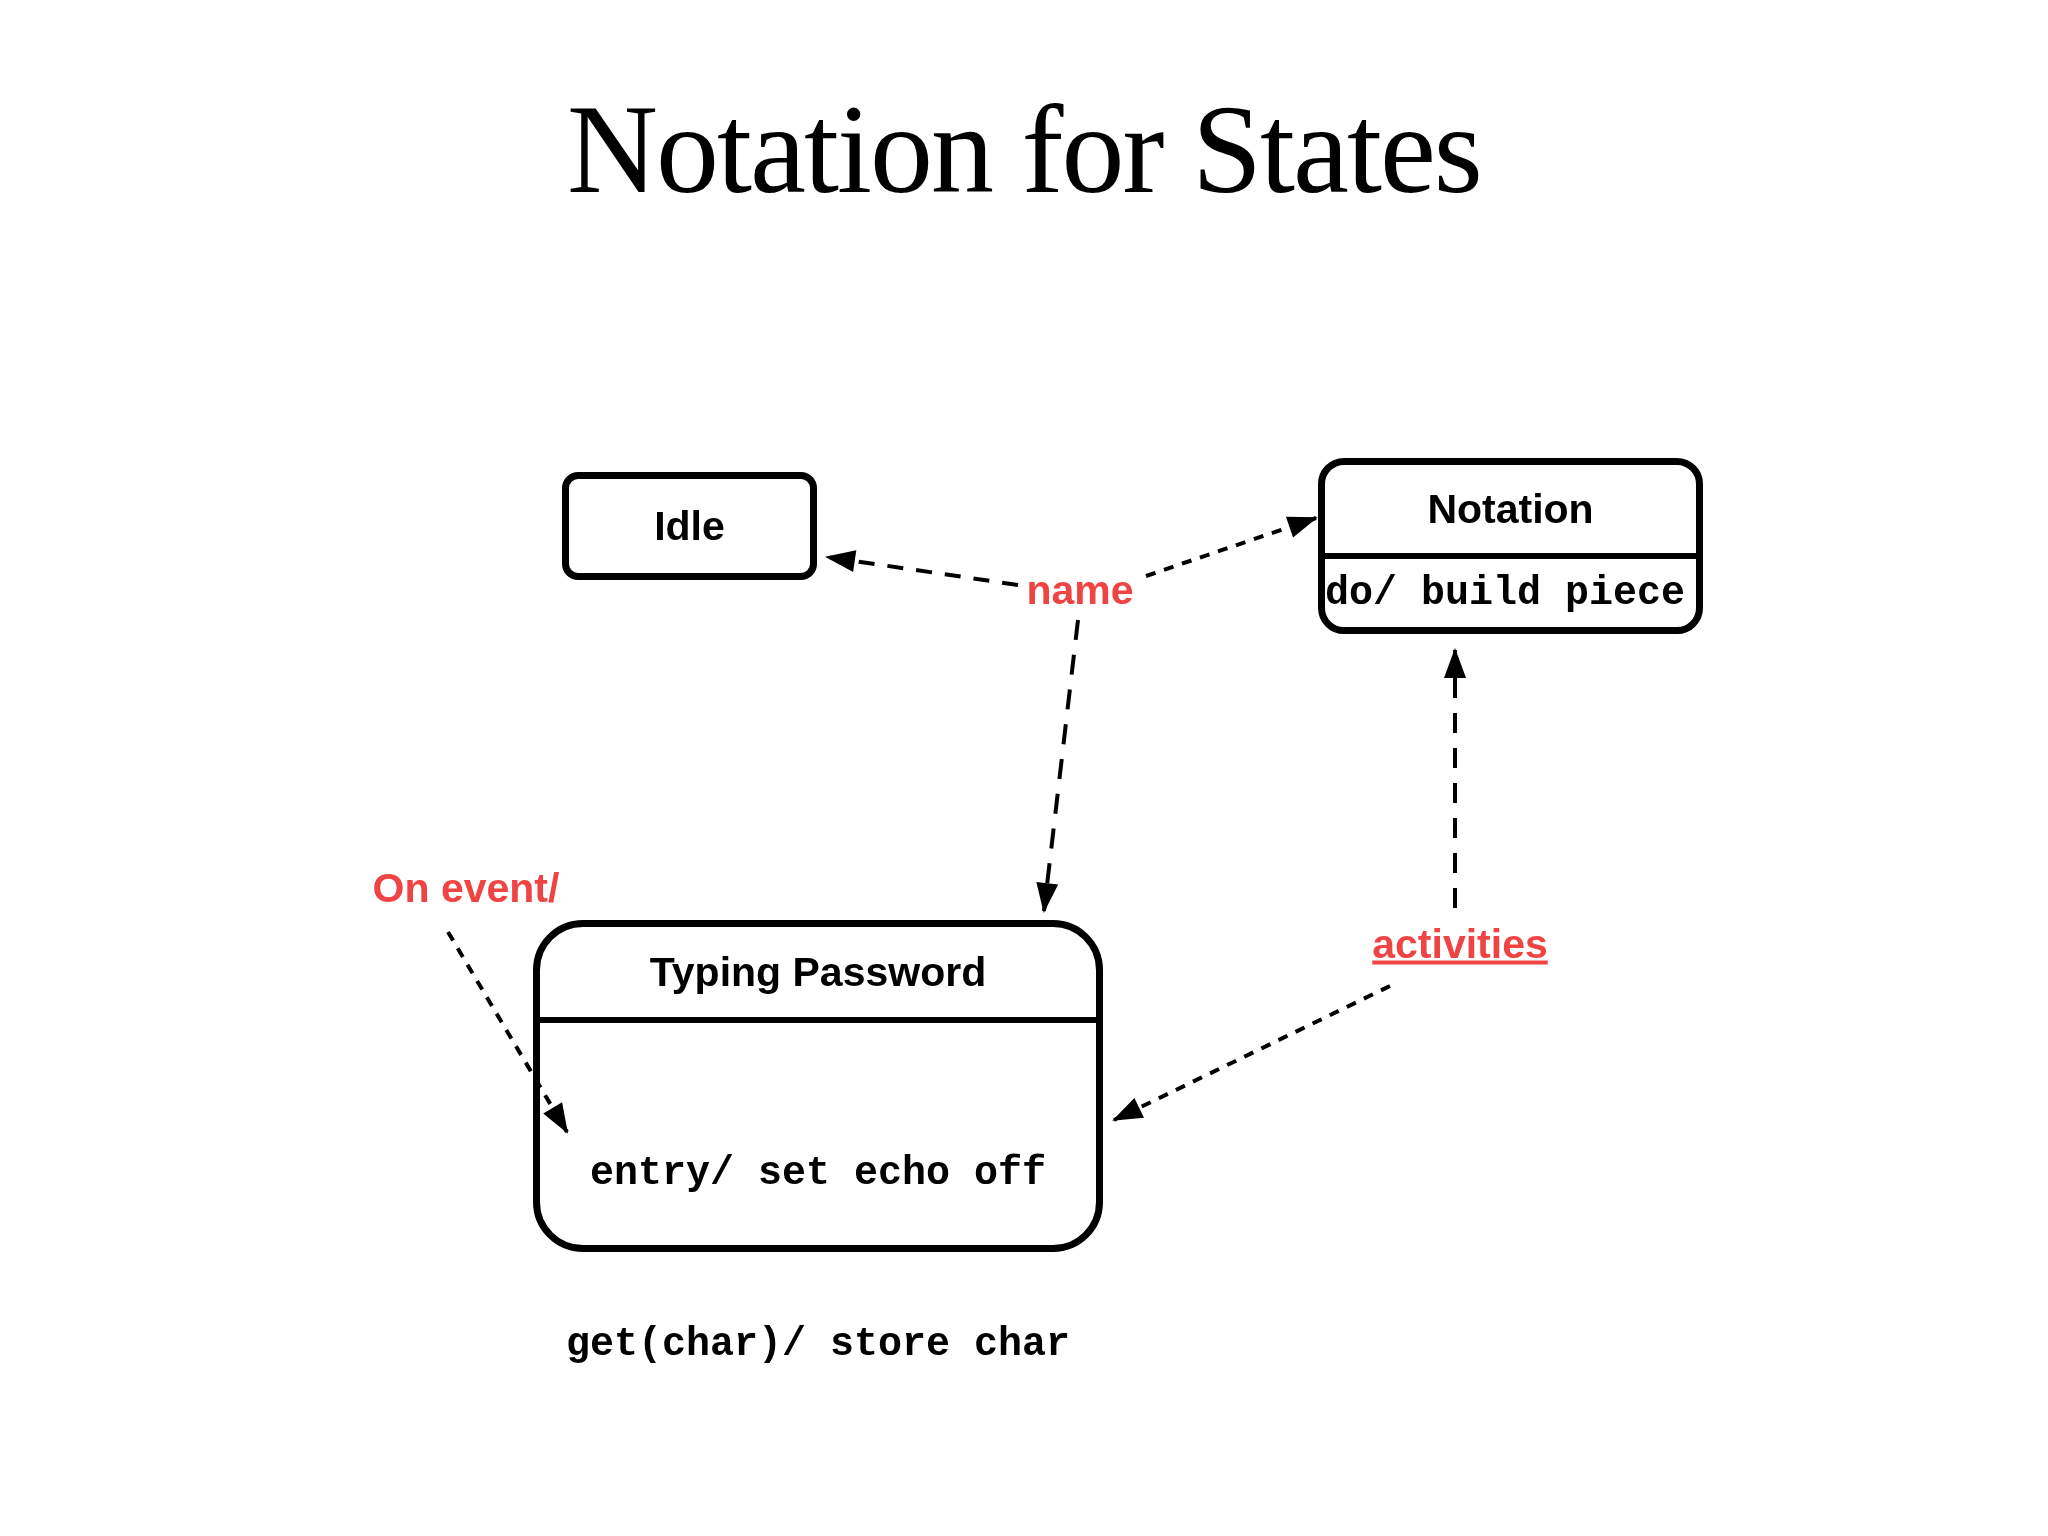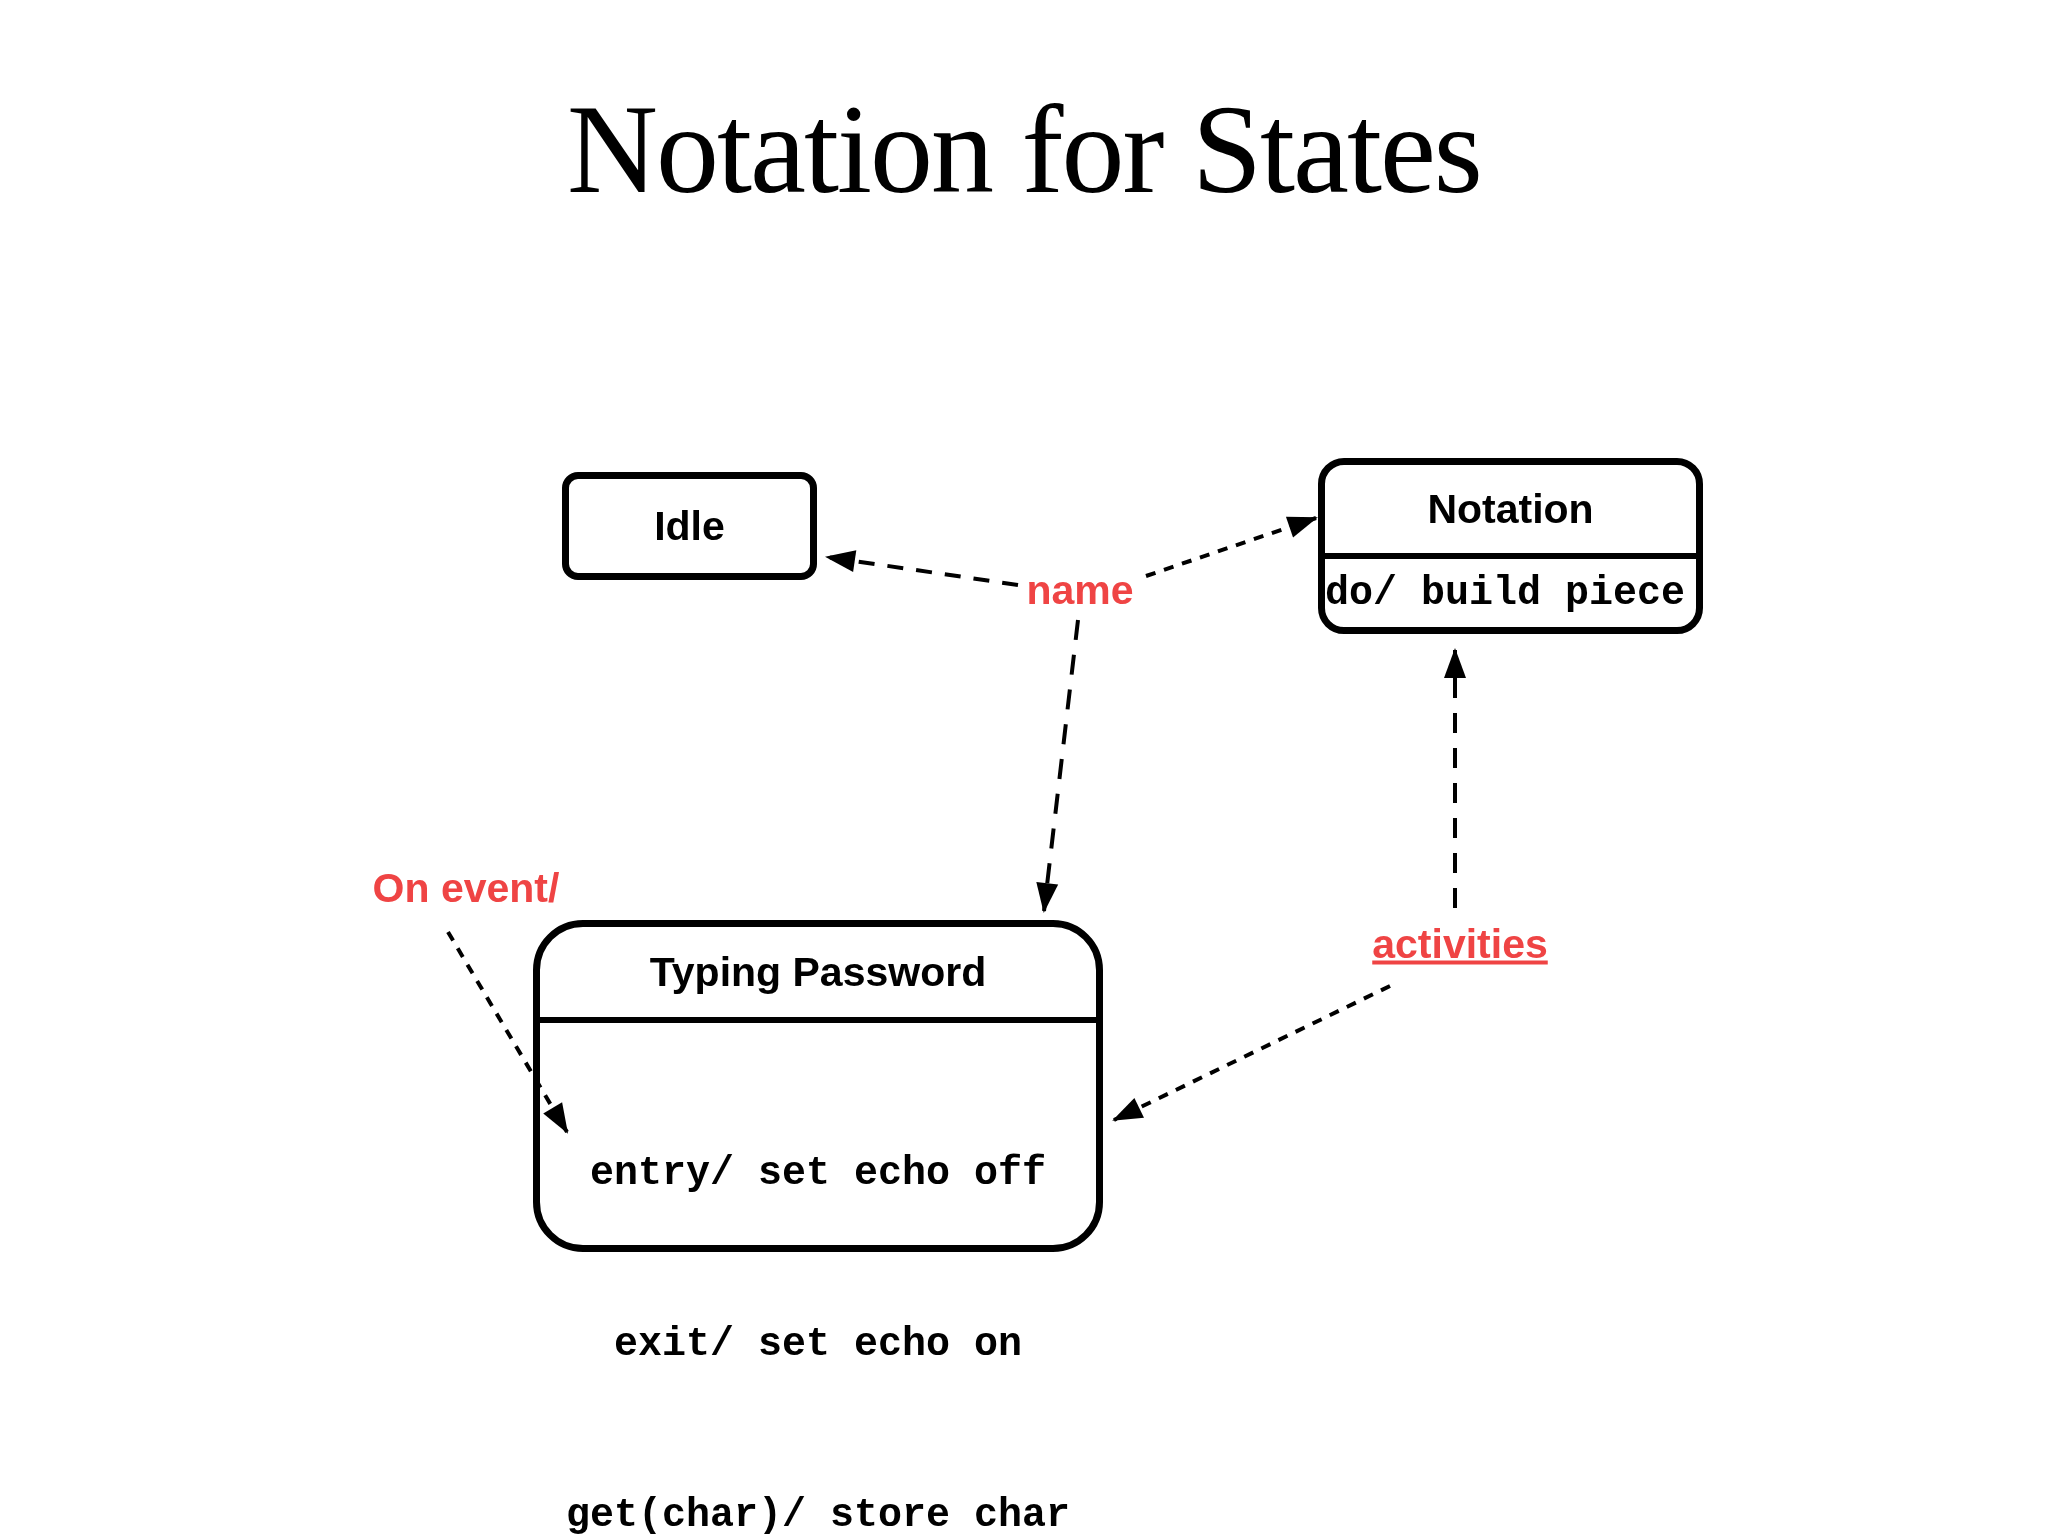--- a/index.html
+++ b/index.html
@@ -129,21 +129,20 @@
     <div class="state-name">Notation</div>
     <div class="state-activities">
       <div>do/ build piece</div>
     </div>
   </div>
 
   <div class="state state-typing">
     <div class="state-name">Typing Password</div>
     <div class="state-activities">
       <div>entry/ set echo off</div>
-      <div>exit/ set echo on</div>
       <div>get(char)/ store char</div>
     </div>
   </div>
 
   <div class="anno-label anno-name">name</div>
   <div class="anno-label anno-activities">activities</div>
   <div class="anno-label anno-onevent">On event/</div>
 
   <svg class="arrow-layer" viewBox="0 0 2048 1536" xmlns="http://www.w3.org/2000/svg">
     <defs>

